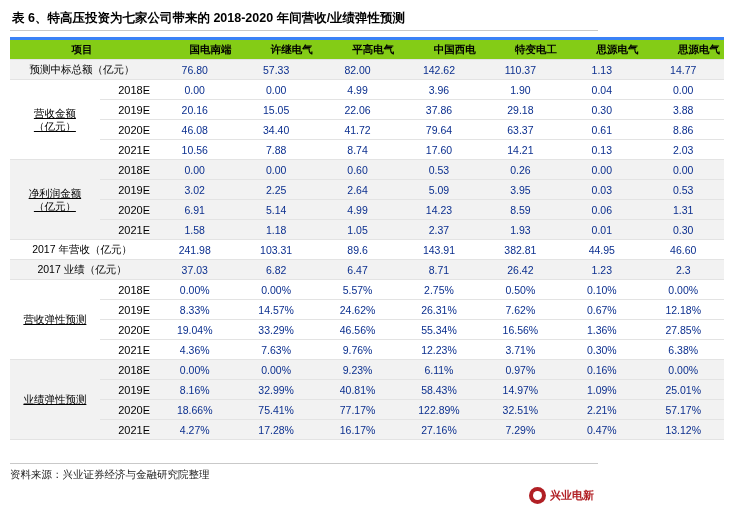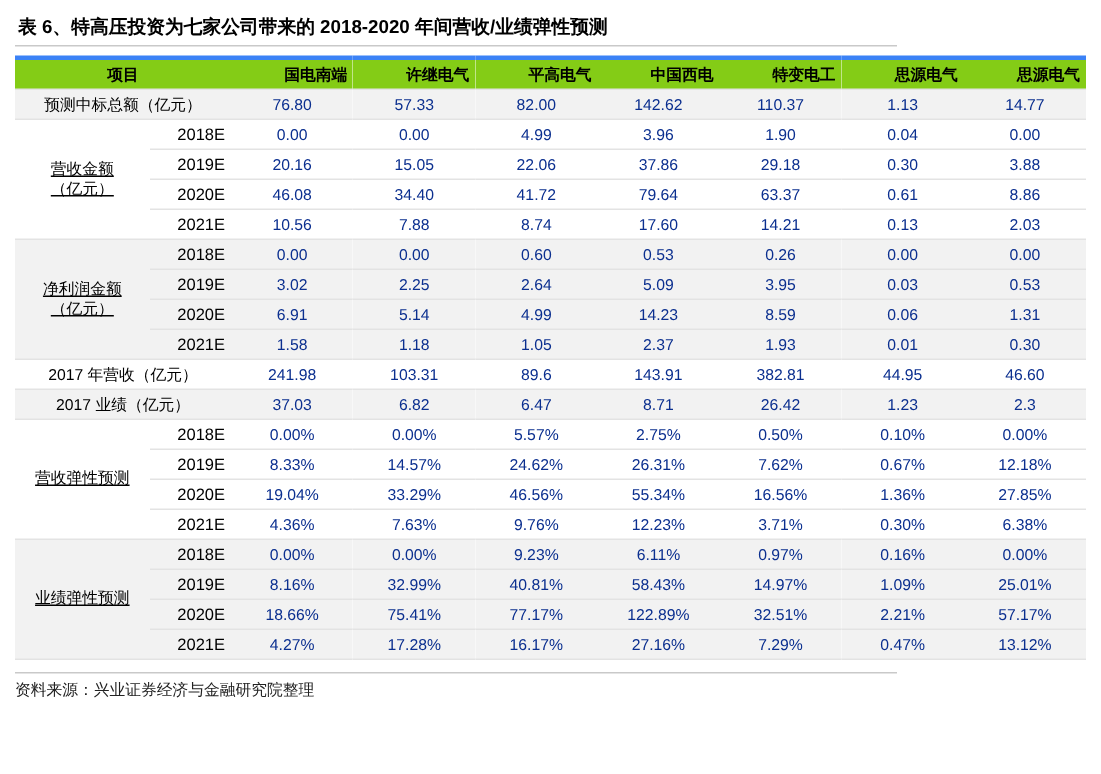--- a/index.html
+++ b/index.html
@@ -58,21 +58,21 @@
   }
   tr.shade td{background:#f2f2f2;}
   tr.total td.rowlabel{font-weight:normal;}
   tr.total td.num{color:#0b2f8f;}
   .grp-label{
     line-height:13px;
     white-space:normal;
   }
   .grp-label span{display:block;text-decoration:underline;}
   .footer{
-    margin-top:8px;
+    margin-top:23px;
     border-top:1px solid #c9c9c9;
     padding-top:4px;
     font-size:10.5px;
     color:#222;
   }
   .logo{
     position:absolute;
     right:14px;
     bottom:8px;
     width:96px;height:26px;
@@ -328,14 +328,18 @@
           <td class="num">27.16%</td>
           <td class="num">7.29%</td>
           <td class="num">0.47%</td>
           <td class="num">13.12%</td>
         </tr>
       </tbody>
   </table>
 
   <div class="footer">资料来源：兴业证券经济与金融研究院整理</div>
 
+  <div class="logo">
+    <span class="mark"></span>
+    <span class="txt">兴业电新</span>
+  </div>
 
 </div>
 
 </body></html>

